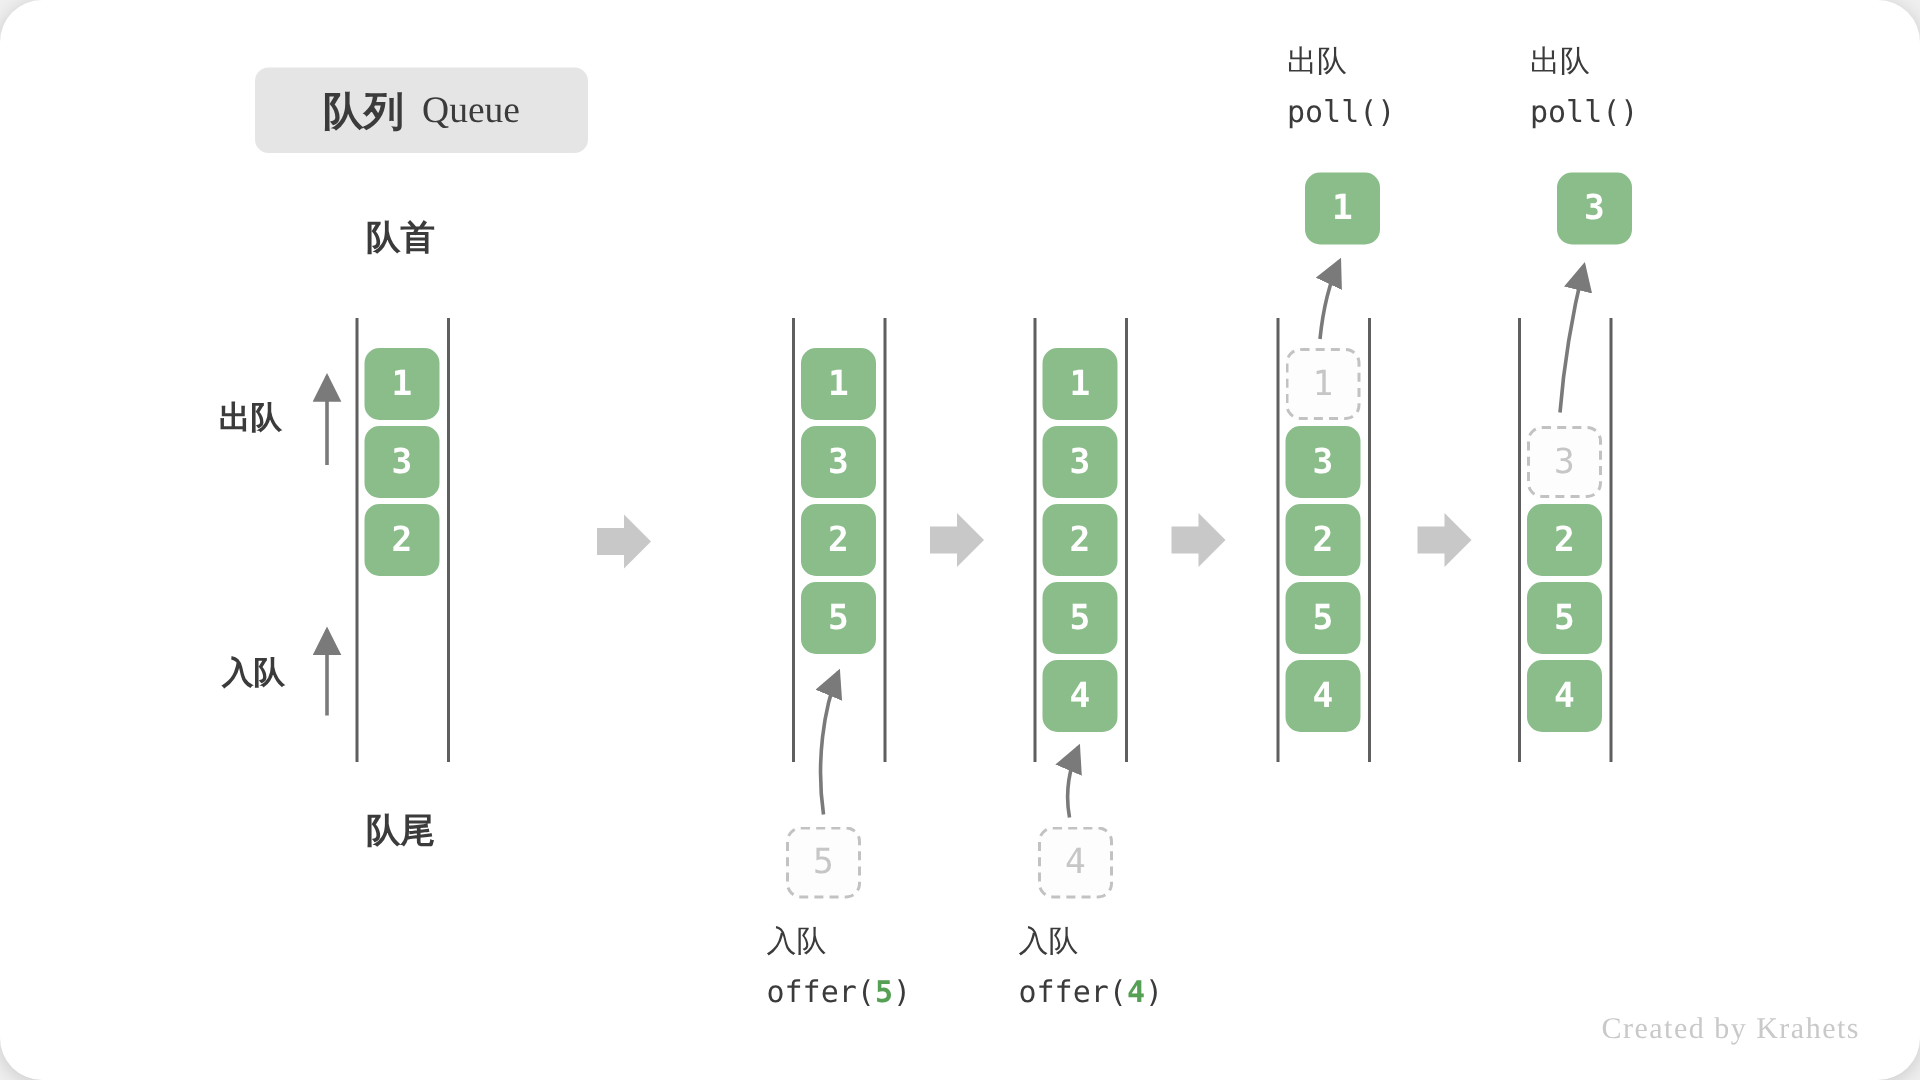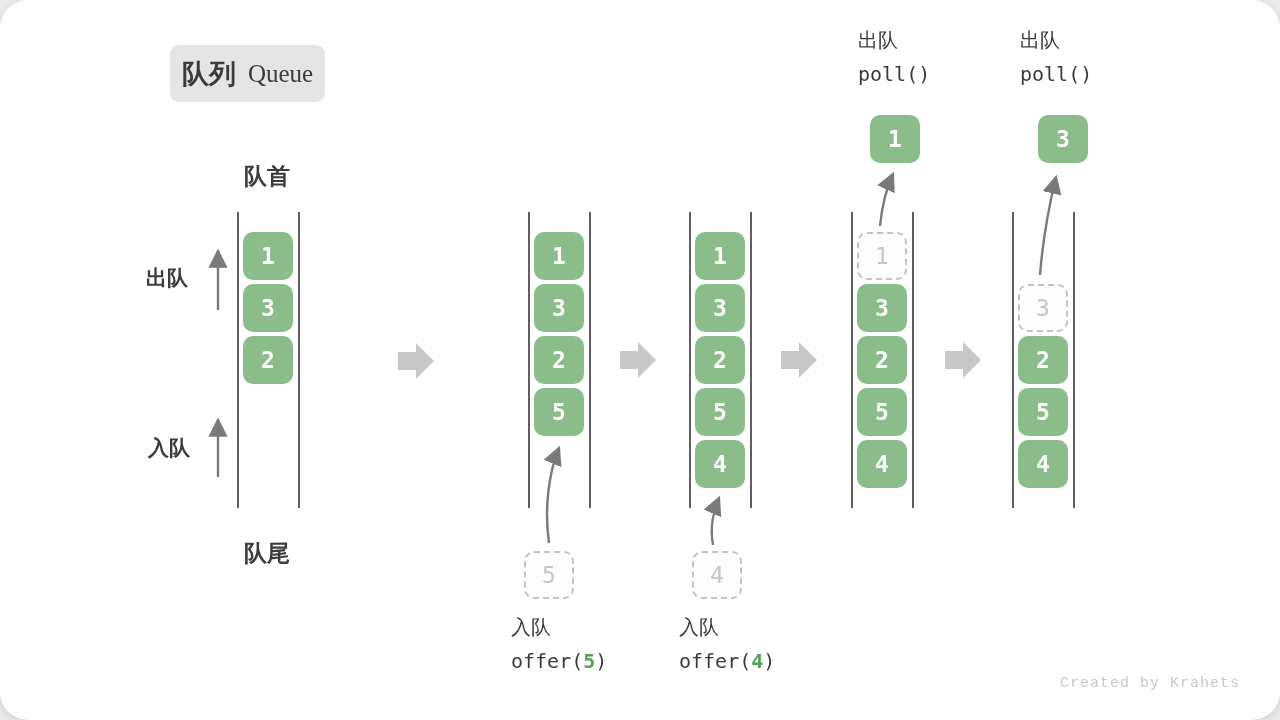--- a/index.html
+++ b/index.html
@@ -3,21 +3,21 @@
 <meta charset="utf-8">
 <style>
   * { box-sizing: border-box; }
   html,body { margin:0; padding:0; background:#efefef; }
   body { font-family:"Liberation Sans","DejaVu Sans",sans-serif; }
   .canvas {
     position:relative; width:1280px; height:720px; background:#ffffff;
     border-radius:28px; box-shadow:0 2px 12px rgba(0,0,0,.16); overflow:hidden;
   }
   .badge {
-    position:absolute; left:170px; top:45px; width:155px; height:57px;
+    position:absolute; left:170px; top:45px; width:222px; height:57px;
     background:var(--badge-bg,#e5e5e5); border-radius:9px;
     display:flex; align-items:center; justify-content:center; gap:12px;
   }
   .badge-zh { font-size:27px; font-weight:700; color:var(--ink,#3b3b3b); }
   .badge-en { font-family:Liberation Serif, serif; font-size:25px; color:var(--ink,#3b3b3b); }
   .lbl { position:absolute; font-weight:700; color:var(--ink,#3b3b3b); white-space:nowrap; }
   .lbl.big  { font-size:23px; }
   .lbl.side { font-size:21px; }
   .rail { position:absolute; top:212px; height:296px; width:1.6px; background:var(--rail,#5f5f5f); }
   .box {
@@ -29,39 +29,39 @@
   .box.dashed {
     background:#fdfdfd; border:2px dashed var(--dashed-border,#c2c2c2);
     color:var(--dashed-text,#c6c6c6); font-weight:400;
   }
   .op { position:absolute; color:var(--ink,#3b3b3b); white-space:nowrap; }
   .op-zh { font-size:20px; }
   .op-code { font-family:"DejaVu Sans Mono","Liberation Mono",monospace; font-size:20px; margin-top:8px; }
   .argx { color:var(--green-text,#55a055); font-weight:700; }
   .watermark {
     position:absolute; right:40px; top:675px;
-    font-family:Liberation Mono, monospace; font-size:15px;
+    font-family:Liberation Serif, serif; font-size:20px;
     color:var(--watermark,#c9c9c9); letter-spacing:1px;
   }
   svg.overlay { position:absolute; left:0; top:0; pointer-events:none; }
   .thin { stroke:var(--thin-arrow,#7a7a7a); stroke-width:2.4; fill:none; }
   .ah-head { fill:var(--thin-arrow,#7a7a7a); }
   .blk { fill:var(--block-arrow,#c8c8c8); }
 </style>
 </head>
 <body>
 
 <div class="canvas">
 
   <div class="badge">
     <span class="badge-zh">队列</span>
     <span class="badge-en">Queue</span>
   </div>
 
-  <div class="lbl big" style="left:244px;top:161px">队首</div>
+  <div class="lbl big" style="left:244px;top:143px">队首</div>
   <div class="lbl big" style="left:244px;top:538px">队尾</div>
   <div class="lbl side" style="left:146px;top:264px">出队</div>
   <div class="lbl side" style="left:148px;top:434px">入队</div>
 
   <svg class="overlay" width="1280" height="720" viewBox="0 0 1280 720">
     <defs>
       <marker id="ah" markerWidth="9" markerHeight="9" refX="7" refY="4" orient="auto">
         <path class="ah-head" d="M0,0 L8,4 L0,8 Z"></path>
       </marker>
     </defs>

